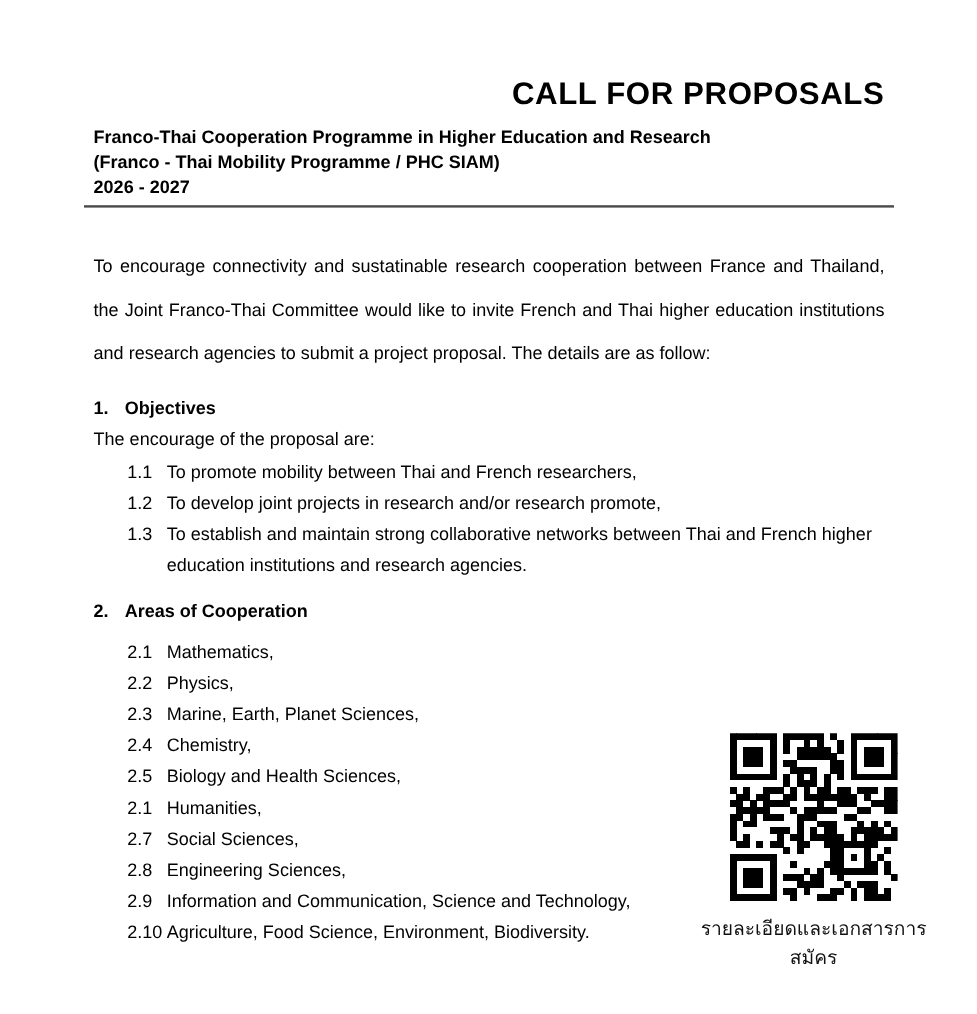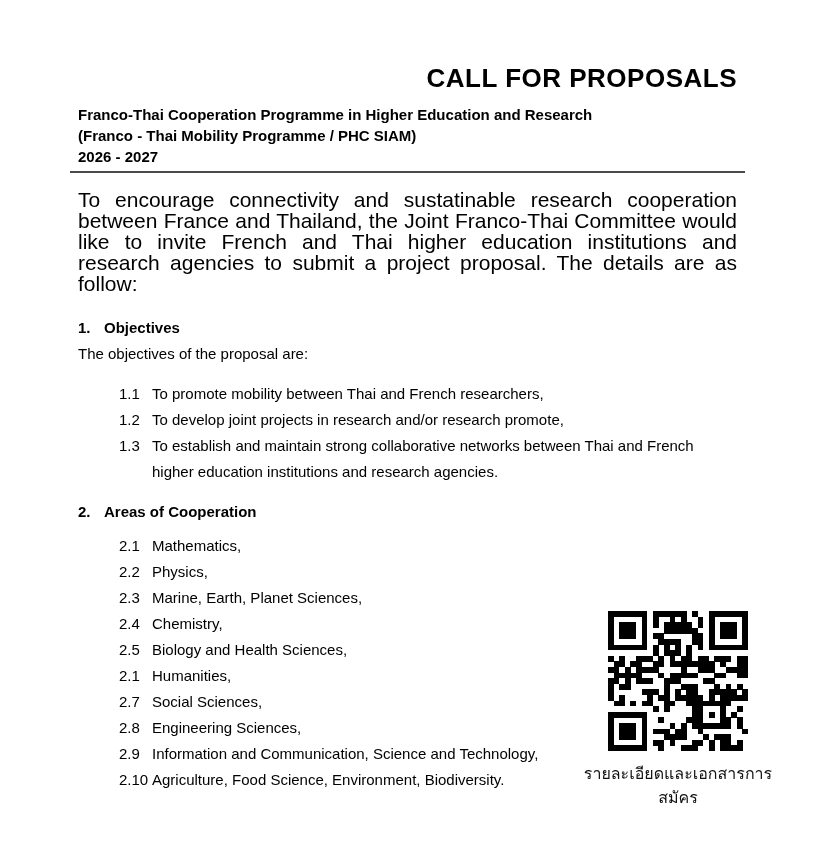--- a/index.html
+++ b/index.html
@@ -20,26 +20,26 @@
   .hdr-cell.right{flex:1;text-align:right;}
   .hdr-country{text-align:center;font-weight:bold;font-size:15px;line-height:21px;}
   .hdr-ministry{font-size:15px;line-height:21px;}
 
   
   .title{margin-top:20px;text-align:right;font-weight:bold;font-size:26px;line-height:32px;letter-spacing:0.5px;}
   .subtitle{margin-top:10px;text-align:left;font-weight:bold;font-size:15px;line-height:21px;}
   .rule{margin:4px -8px 0 -8px;border-bottom:2px solid #4a4a4a;height:0;}
 
   
-  .intro{margin-top:16px;font-size:21px;line-height:21px;text-align:justify;}
+  .intro{margin-top:32px;font-size:15px;line-height:36px;text-align:justify;}
   .section{margin-top:12px;}
   .sec-head{display:flex;font-weight:bold;font-size:15px;line-height:26px;}
   .sec-num{width:26px;flex-shrink:0;}
   .sec-lead{font-size:15px;line-height:26px;}
-  .item-list{margin:14px;}
+  .item-list{margin:1px;}
   .item-list.spaced{margin-top:8px;}
   .item{display:flex;margin-left:27px;font-size:15px;line-height:26px;}
   .item-num{width:33px;flex-shrink:0;}
   .item-text{flex:1;}
 
   
   .qr-block{position:absolute;left:578px;top:611px;width:200px;text-align:center;}
   .qr-code{display:inline-block;width:140px;height:140px;}
   .qr-caption{margin-top:7px;font-size:16px;line-height:24px;color:#111;}
 </style>
@@ -59,21 +59,21 @@
 
   <div class="rule"></div>
 
   <p class="intro">To encourage connectivity and sustatinable research cooperation between France and Thailand, the Joint Franco-Thai Committee would like to invite French and Thai higher education institutions and research agencies to submit a project proposal. The details are as follow:</p>
 
   <div class="section">
     <div class="sec-head">
       <span class="sec-num">1.</span>
       <span>Objectives</span>
     </div>
-    <div class="sec-lead">The objectives of the proposal are:</div>
+    <div class="sec-lead">The encourage of the proposal are:</div>
     <div class="item-list">
       <div class="item">
         <span class="item-num">1.1</span>
         <span class="item-text">To promote mobility between Thai and French researchers,</span>
       </div>
       <div class="item">
         <span class="item-num">1.2</span>
         <span class="item-text">To develop joint projects in research and/or research promote,</span>
       </div>
       <div class="item">

